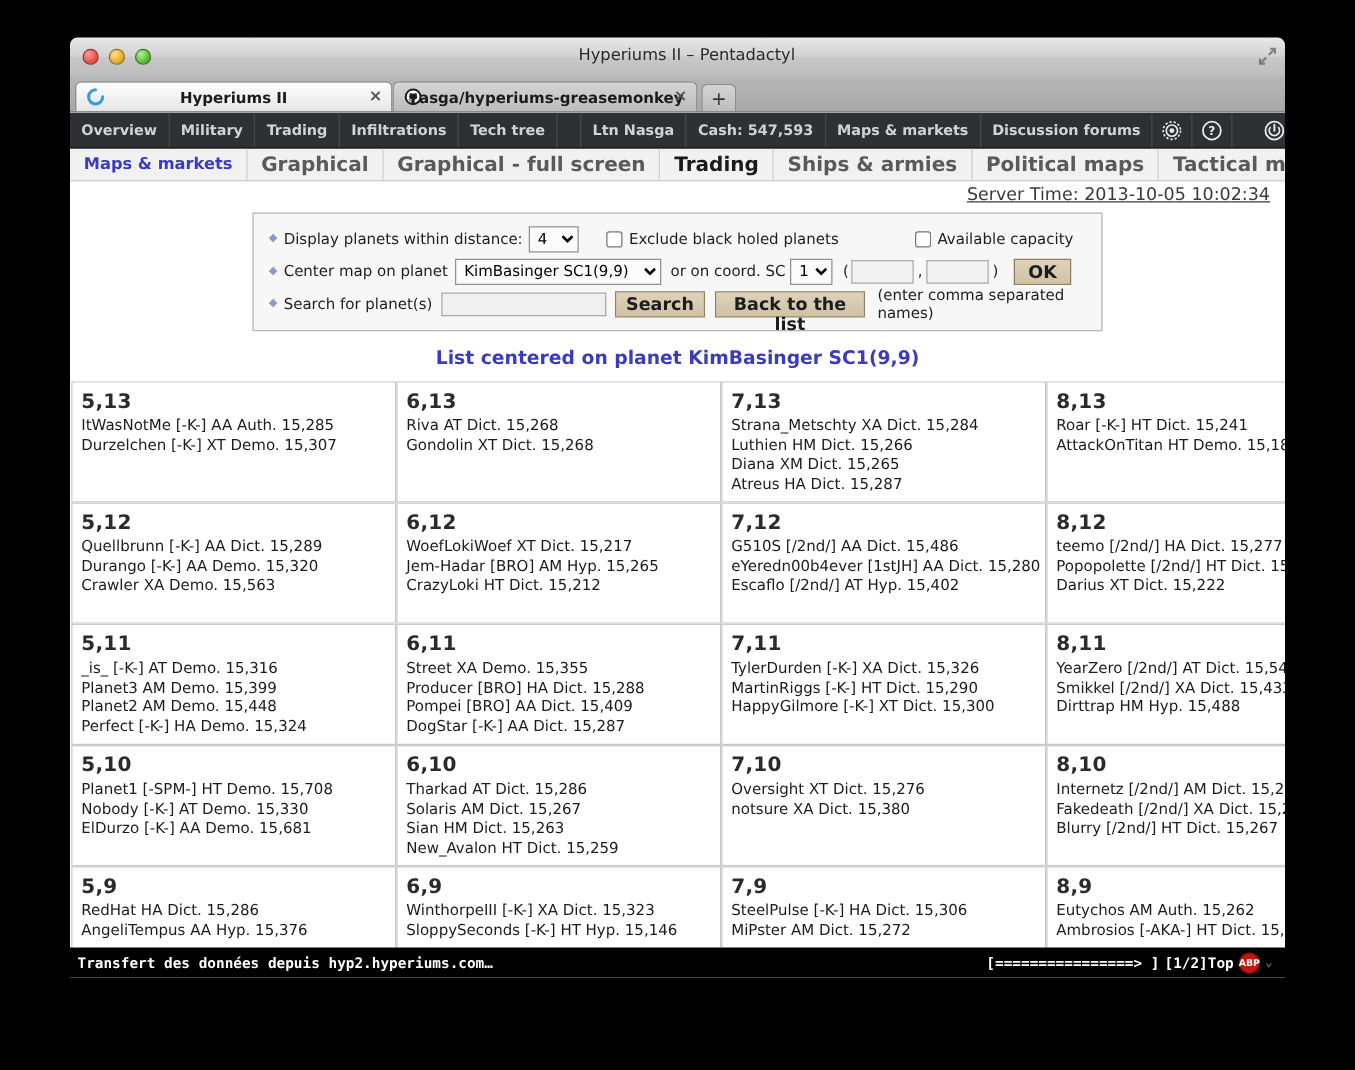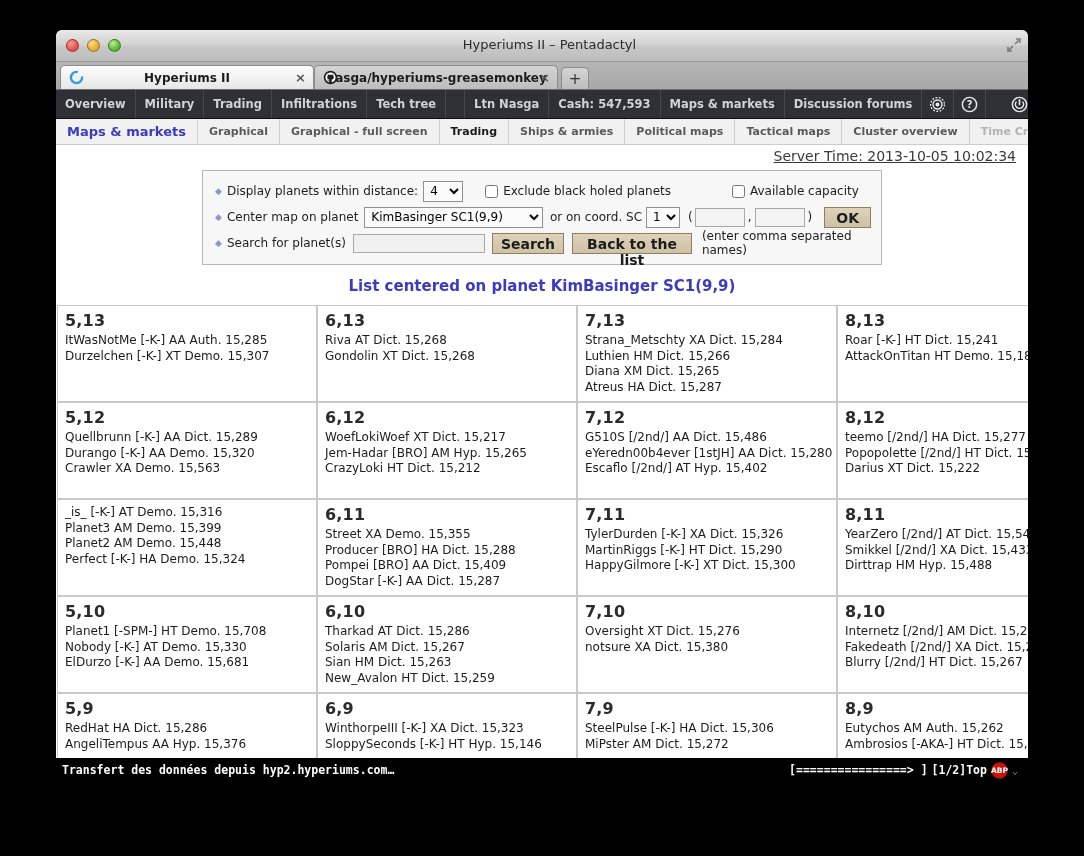--- a/index.html
+++ b/index.html
@@ -177,21 +177,21 @@
     height: 25px;
     background: #f1f1f1;
     display: flex;
     align-items: stretch;
     border-bottom: 1px solid #cccccc;
   }
   .sn {
     display: flex;
     align-items: center;
     padding: 0 11px;
-    font-size: 11px;
+    font-size: 16px;
     font-weight: bold;
     color: #5a5a5a;
     border-right: 1px solid #cfcfcf;
     white-space: nowrap;
   }
   .sn.brand { color: #3b3bbd; font-size: 13px; }
   .sn.current { color: #1a1a1a; }
   .sn.disabled { color: #b4b4b4; }
 
   
@@ -237,21 +237,21 @@
   select.mini {
     font-family: "DejaVu Sans", sans-serif;
     font-size: 12px;
     height: 21px;
     border: 1px solid #909090;
     background: #fbfbfb;
     padding: 0 2px;
     box-sizing: border-box;
   }
   select.distance { width: 40px; margin-left: 5px; }
-  select.planetsel { width: 179px; margin-left: 6px; }
+  select.planetsel { width: 165px; margin-left: 6px; }
   select.sc { width: 34px; margin-left: 4px; }
 
   input[type=checkbox].cb {
     width: 13px; height: 13px;
     margin: 0 5px 0 0;
     vertical-align: middle;
   }
   input.txt {
     font-family: "DejaVu Sans", sans-serif;
     font-size: 12px;
@@ -562,20 +562,21 @@
               <div class="planet">eYeredn00b4ever [1stJH] AA Dict. 15,280</div>
               <div class="planet">Escaflo [/2nd/] AT Hyp. 15,402</div>
             </div>
             <div class="cell">
               <div class="coord-title">8,12</div>
               <div class="planet">teemo [/2nd/] HA Dict. 15,277</div>
               <div class="planet">Popopolette [/2nd/] HT Dict. 15,</div>
               <div class="planet">Darius XT Dict. 15,222</div>
             </div>
             <div class="cell">
+              <div class="coord-title">5,11</div>
               <div class="planet">_is_ [-K-] AT Demo. 15,316</div>
               <div class="planet">Planet3 AM Demo. 15,399</div>
               <div class="planet">Planet2 AM Demo. 15,448</div>
               <div class="planet">Perfect [-K-] HA Demo. 15,324</div>
             </div>
             <div class="cell">
               <div class="coord-title">6,11</div>
               <div class="planet">Street XA Demo. 15,355</div>
               <div class="planet">Producer [BRO] HA Dict. 15,288</div>
               <div class="planet">Pompei [BRO] AA Dict. 15,409</div>

